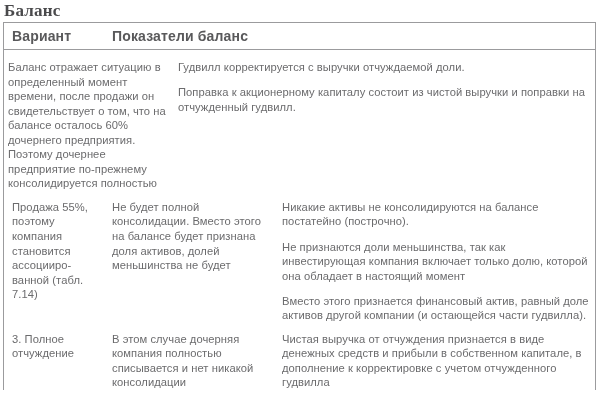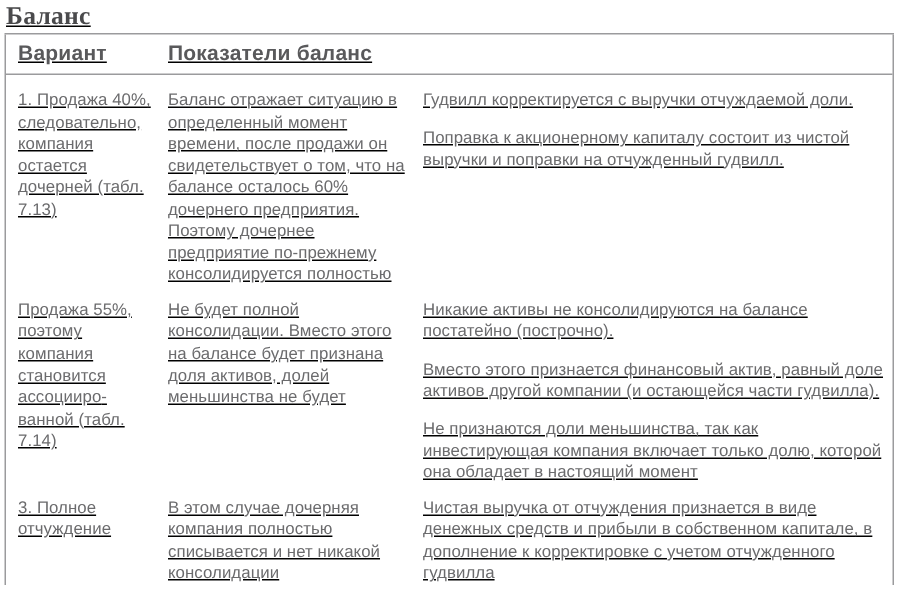--- a/index.html
+++ b/index.html
@@ -13,21 +13,20 @@
     overflow: hidden;
     font-family: "Liberation Sans", sans-serif;
     -webkit-font-smoothing: antialiased;
   }
 
   #page {
     position: relative;
     width: 600px;
     height: 284px;
     background: #ffffff;
-    text-decoration: underline;
   }
 
   
   .page-title {
     font-family: "Liberation Serif", serif;
     font-size: 17px;
     font-weight: 700;
     color: #4a4a4c;
     letter-spacing: 0.2px;
     padding: 1px 0 0 4px;
@@ -120,23 +119,20 @@
         </div>
         <div class="col3">
           <span class="th">Показатели баланс</span>
         </div>
       </div>
     </div>
 
     <div class="tbody">
 
       <div class="row">
-        <div class="col1">
-          <div class="cell">1. Продажа 40%, следователь­но, компания остается дочерней (табл. 7.13)</div>
-        </div>
         <div class="col2">
           <div class="cell">Баланс отражает ситуацию в определен­ный момент времени, после продажи он свидетельствует о том, что на балансе осталось 60% дочернего предпри­ятия. Поэтому дочернее предприятие по-прежнему консолидируется полностью</div>
         </div>
         <div class="col3">
           <div class="cell">
             <p>Гудвилл корректируется с выручки отчуждаемой доли.</p>
             <p>Поправка к акционерному капиталу состоит из чистой выручки и поправки на отчужденный гудвилл.</p>
           </div>
         </div>
       </div>
@@ -144,22 +140,22 @@
       <div class="row">
         <div class="col1">
           <div class="cell">Продажа 55%, поэтому компания становится ассоцииро­ванной (табл. 7.14)</div>
         </div>
         <div class="col2">
           <div class="cell">Не будет полной консолидации. Вместо этого на балансе будет признана доля активов, долей меньшинства не будет</div>
         </div>
         <div class="col3">
           <div class="cell">
             <p>Никакие активы не консолидируются на балансе постатейно (построчно).</p>
+            <p>Не признаются доли меньшинства, так как инвестирующая компания включает только долю, которой она обладает в настоящий момент</p>
             <p>Вместо этого признается финансовый актив, равный доле активов другой компании (и остающей­ся части гудвилла).</p>
-            <p>Не признаются доли меньшинства, так как инвестирующая компания включает только долю, которой она обладает в настоящий момент</p>
           </div>
         </div>
       </div>
 
       <div class="row">
         <div class="col1">
           <div class="cell">3. Полное отчуждение</div>
         </div>
         <div class="col2">
           <div class="cell">В этом случае дочерняя компания полностью списывается и нет никакой консолидации</div>

